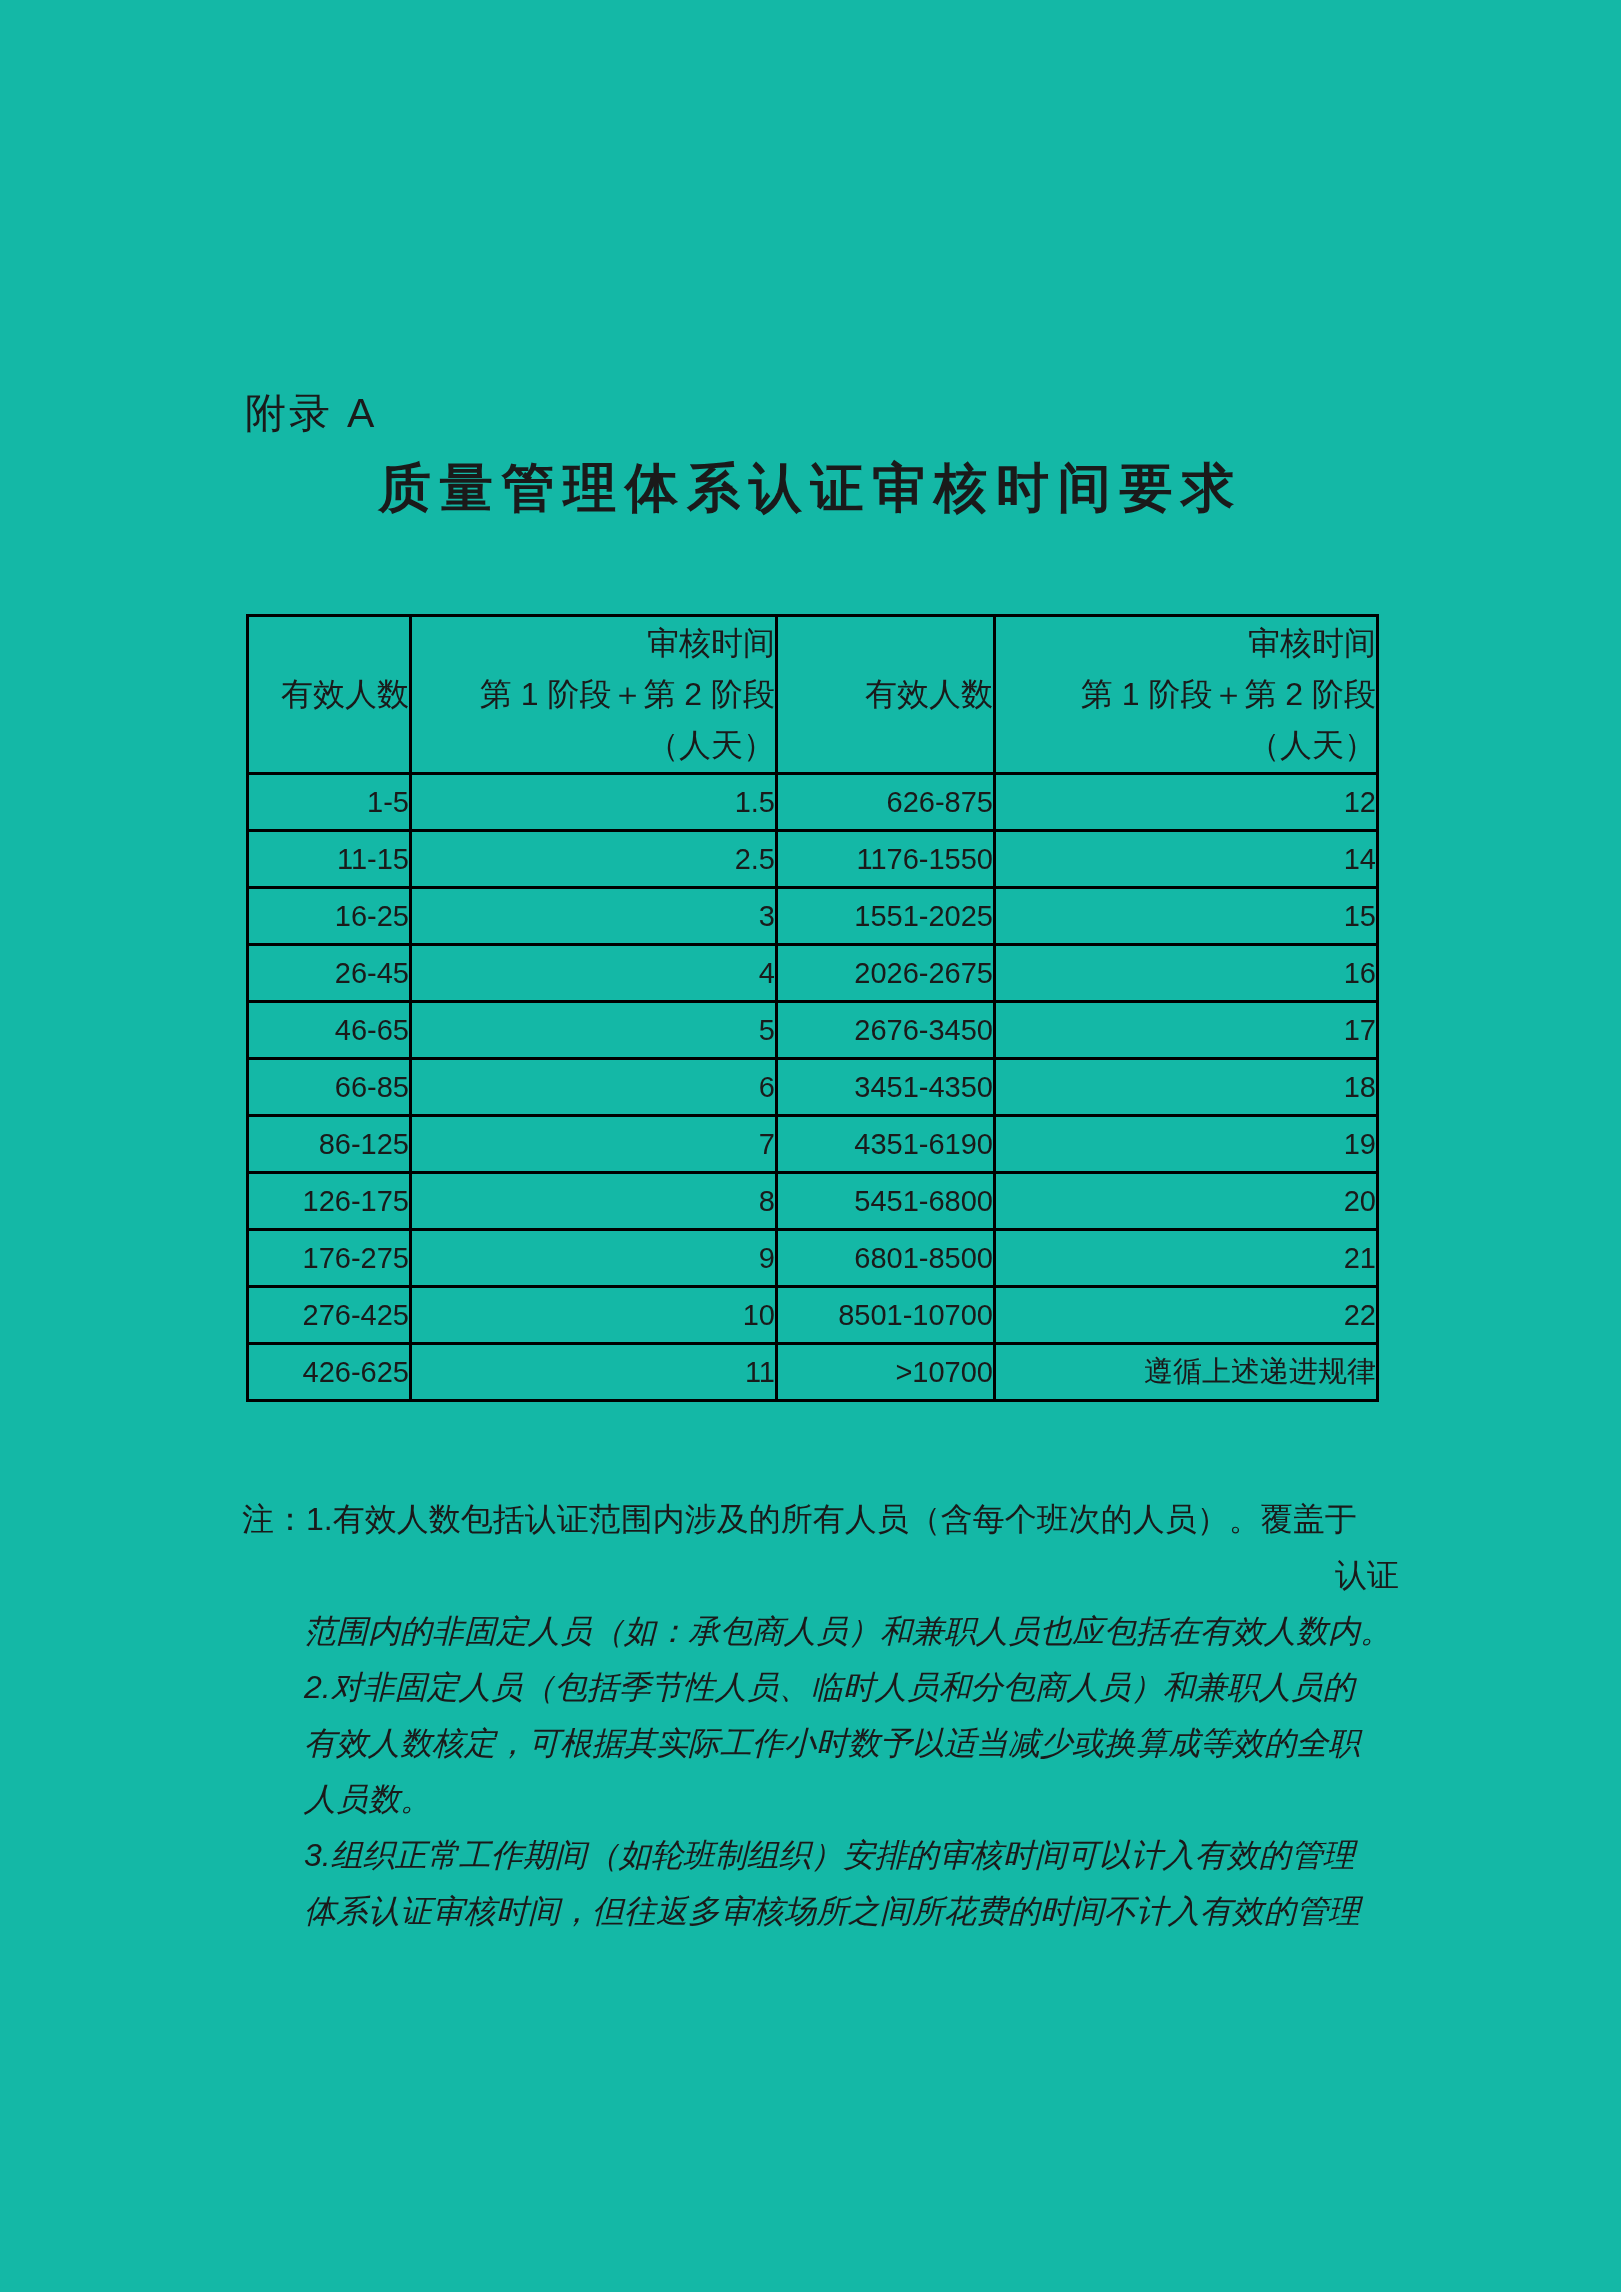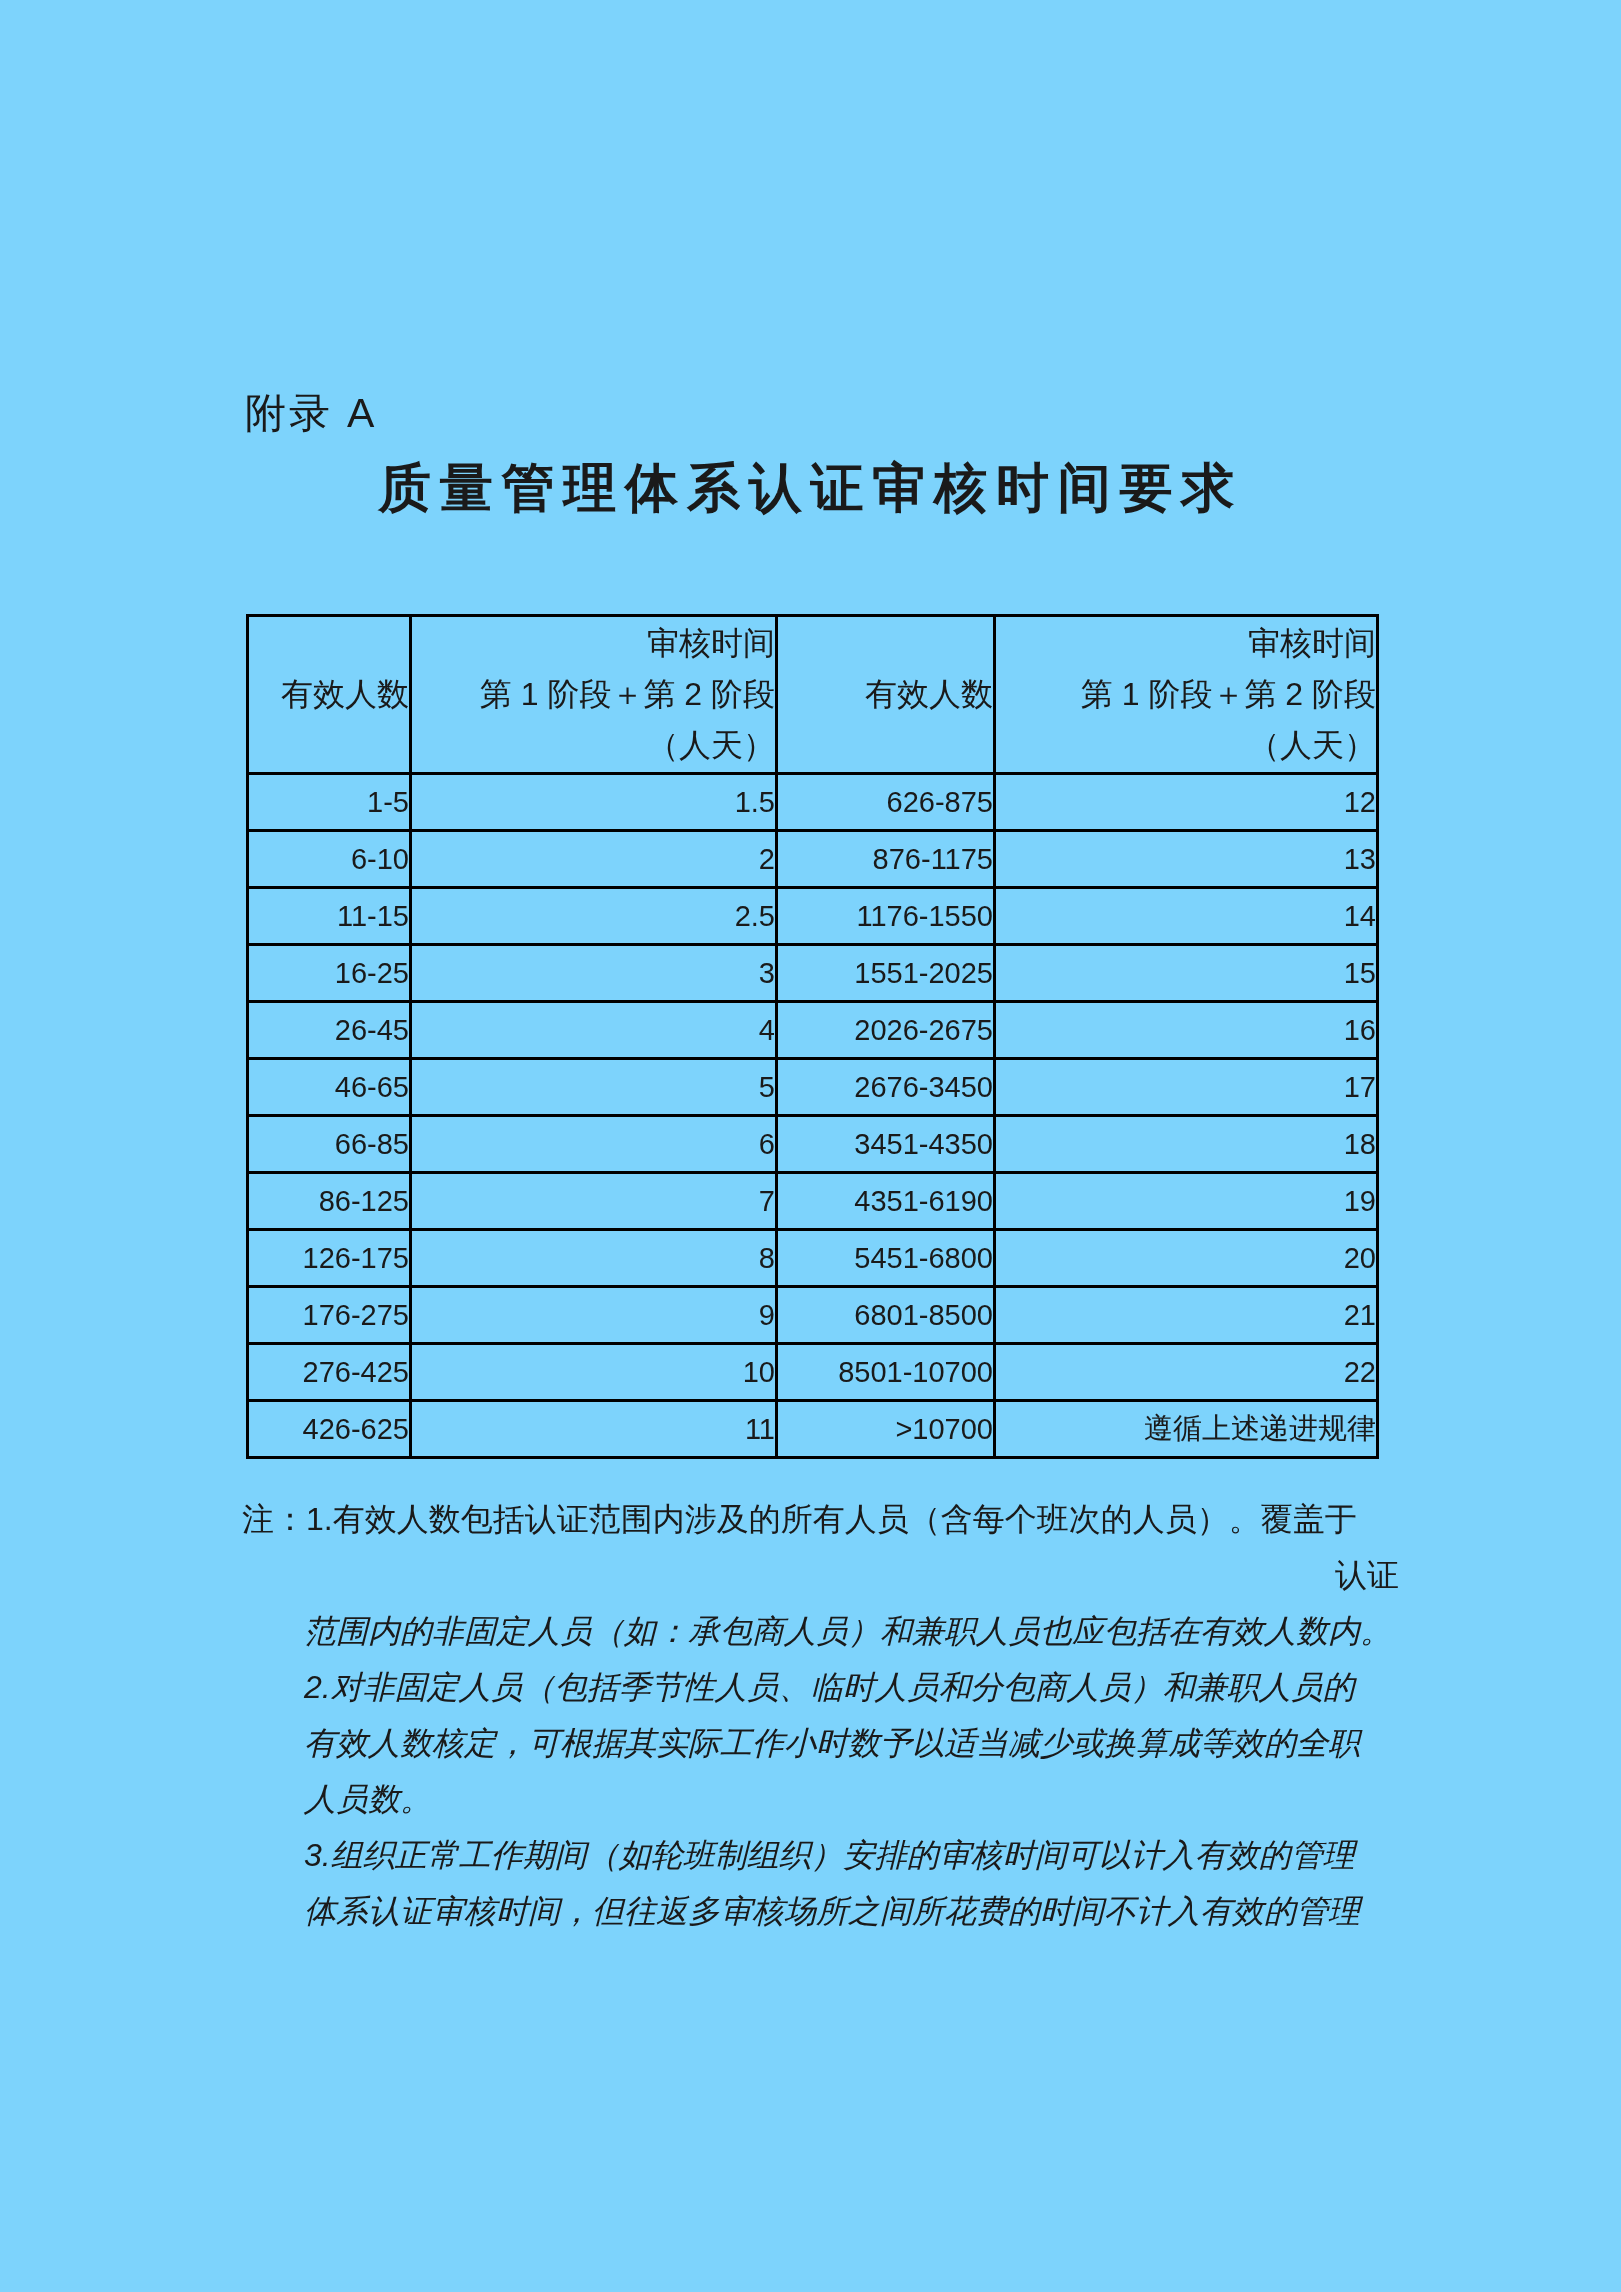--- a/index.html
+++ b/index.html
@@ -4,21 +4,21 @@
 <style>
   html, body {
     margin: 0;
     padding: 0;
     background: #ffffff;
   }
   .page {
     position: relative;
     width: 1621px;
     height: 2293px;
-    background: #7dd3fc;
+    background: #14b8a6;
     color: #111111;
     font-family: "Liberation Sans", sans-serif;
     overflow: hidden;
   }
   .appendix {
     position: absolute;
     left: 245px;
     top: 386px;
     font-size: 41px;
     letter-spacing: 2.9px;
@@ -116,26 +116,20 @@
       </tr>
     </thead>
     <tbody>
       <tr>
         <td>1-5</td>
         <td>1.5</td>
         <td>626-875</td>
         <td>12</td>
       </tr>
       <tr>
-        <td>6-10</td>
-        <td>2</td>
-        <td>876-1175</td>
-        <td>13</td>
-      </tr>
-      <tr>
         <td>11-15</td>
         <td>2.5</td>
         <td>1176-1550</td>
         <td>14</td>
       </tr>
       <tr>
         <td>16-25</td>
         <td>3</td>
         <td>1551-2025</td>
         <td>15</td>

